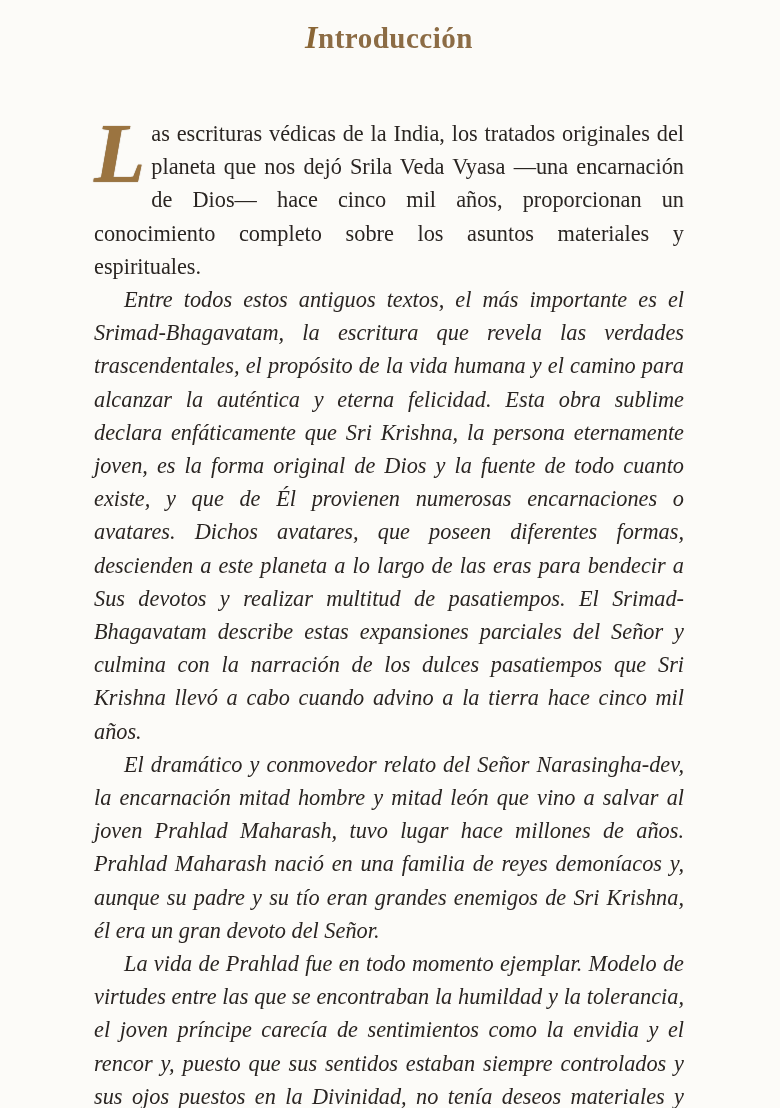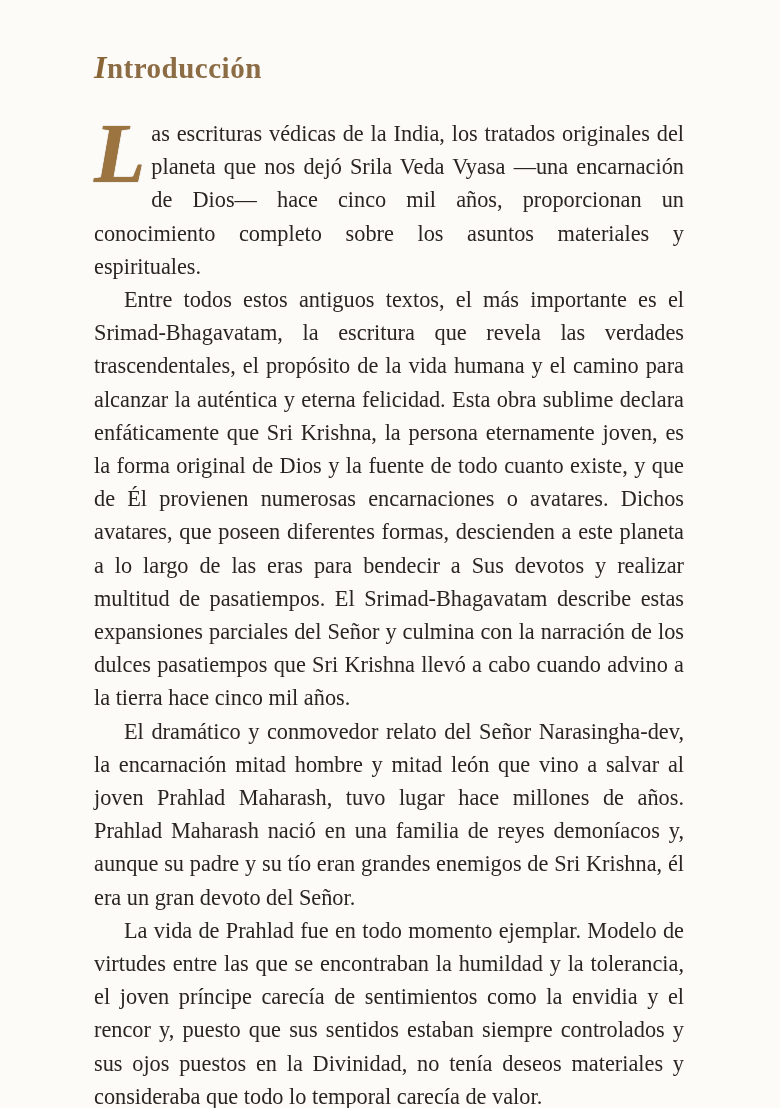--- a/index.html
+++ b/index.html
@@ -18,22 +18,22 @@
     .page {
       position: absolute;
       left: 94px;
       top: 0;
       width: 590px;
     }
     .title {
       position: absolute;
       left: 0;
       width: 590px;
-      top: 30px;
-      text-align: left;
+      top: 0;
+      text-align: center;
       font-size: 29px;
       letter-spacing: 0.5px;
       color: #8c6c45;
       font-family: "Liberation Serif", "DejaVu Serif", serif;
     }
     .title .title-cap {
       font-style: italic;
       font-size: 32px;
       color: #8a6636;
     }
@@ -45,20 +45,21 @@
       font-size: 22.3px;
       line-height: 33.2px;
       text-align: justify;
       hyphens: none;
     }
     .body-text p {
       margin: 0;
     }
     .body-text p.indent {
       text-indent: 30px;
+      font-style: italic;
     }
     .dropcap {
       float: left;
       font-size: 84px;
       line-height: 62px;
       height: 66px;
       margin: 4px 6px 0 0;
       padding-top: 2px;
       color: #9b7440;
       font-style: italic;

